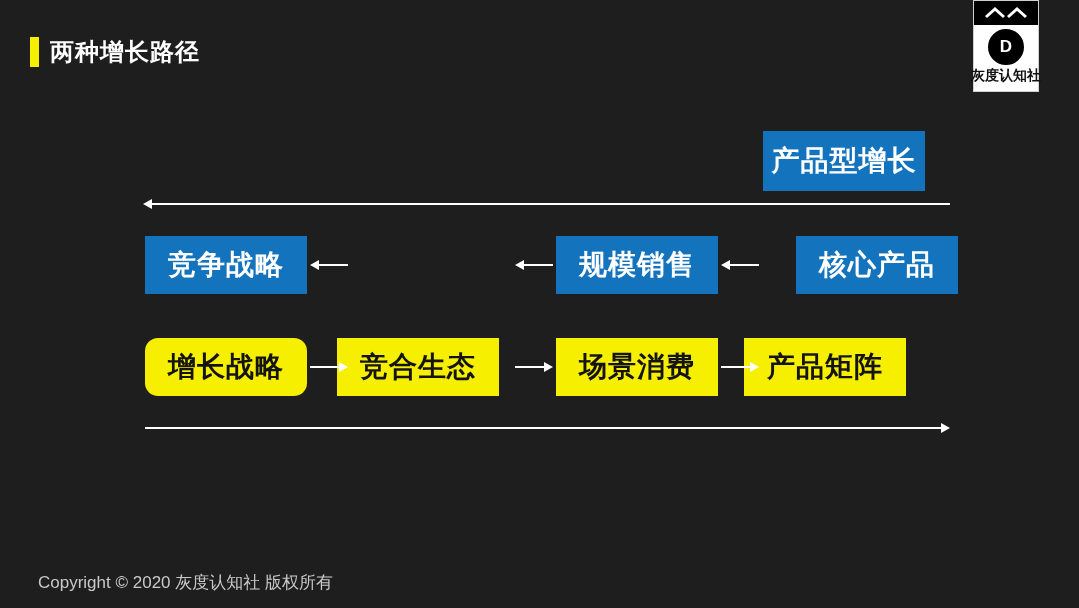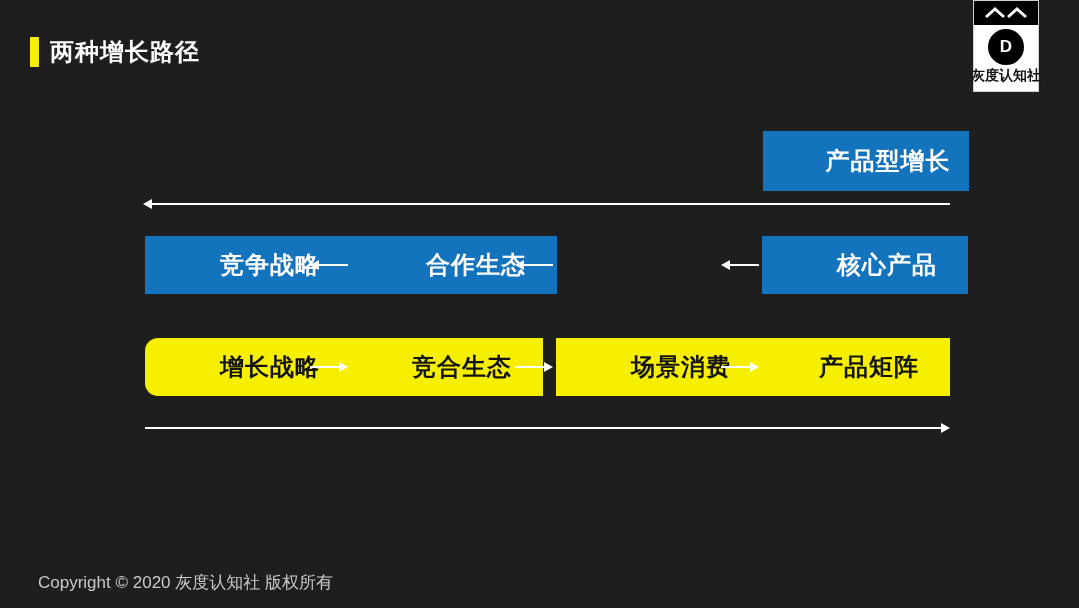--- a/index.html
+++ b/index.html
@@ -28,21 +28,21 @@
     font-weight:bold;font-size:17px;margin:4px 0 2px 0;
     border:2px solid #000;
     background:repeating-linear-gradient(#000 0 3px,#000 3px 4px);
   }
   .logo-emblem span{background:#000;border-radius:50%;width:28px;height:28px;display:flex;align-items:center;justify-content:center;}
   .logo-text{color:#111;font-size:14px;white-space:nowrap;font-weight:bold;}
   
   .box{
     position:absolute;width:162px;height:58px;
     display:flex;align-items:center;justify-content:center;
-    font-size:24px;font-weight:bold;letter-spacing:1px;padding-left:44px;
+    font-size:28px;font-weight:bold;letter-spacing:1px;
   }
   .box.blue{background:var(--blue,#1473bd);color:#ffffff;}
   .box.yellow{background:var(--yellow,#f7ef00);color:#141414;}
   .box.tall{height:60px;}
   
   .arrow{position:absolute;height:10px;}
   .arrow .shaft{position:absolute;left:0;right:0;top:4px;height:2px;background:var(--arrow,#fff);}
   .arrow .head{position:absolute;top:0;width:0;height:0;}
   .arrow.left .head{left:0;border-top:5px solid transparent;border-bottom:5px solid transparent;border-right:9px solid var(--arrow,#fff);}
   .arrow.left .shaft{left:6px;}
@@ -75,22 +75,22 @@
   </div>
 
   <div class="box blue tall" style="left:763px;top:131px;">产品型增长</div>
 
   <div class="arrow left" style="left:143px;top:199px;width:807px;">
     <span class="head"></span>
     <span class="shaft"></span>
   </div>
 
   <div class="box blue" style="left:145px;top:236px;">竞争战略</div>
-  <div class="box blue" style="left:351px;top:236px;">合作生态</div>
-  <div class="box blue" style="left:762px;top:236px;">核心产品</div>
+  <div class="box blue" style="left:556px;top:236px;">规模销售</div>
+  <div class="box blue" style="left:796px;top:236px;">核心产品</div>
 
   <div class="arrow left" style="left:310px;top:260px;width:38px;">
     <span class="head"></span>
     <span class="shaft"></span>
   </div>
   <div class="arrow left" style="left:515px;top:260px;width:38px;">
     <span class="head"></span>
     <span class="shaft"></span>
   </div>
   <div class="arrow left" style="left:721px;top:260px;width:38px;">

